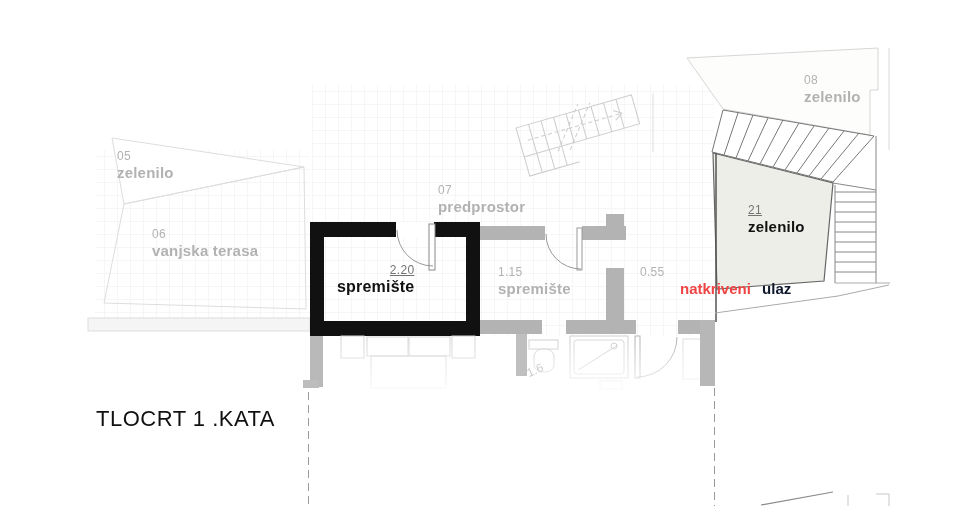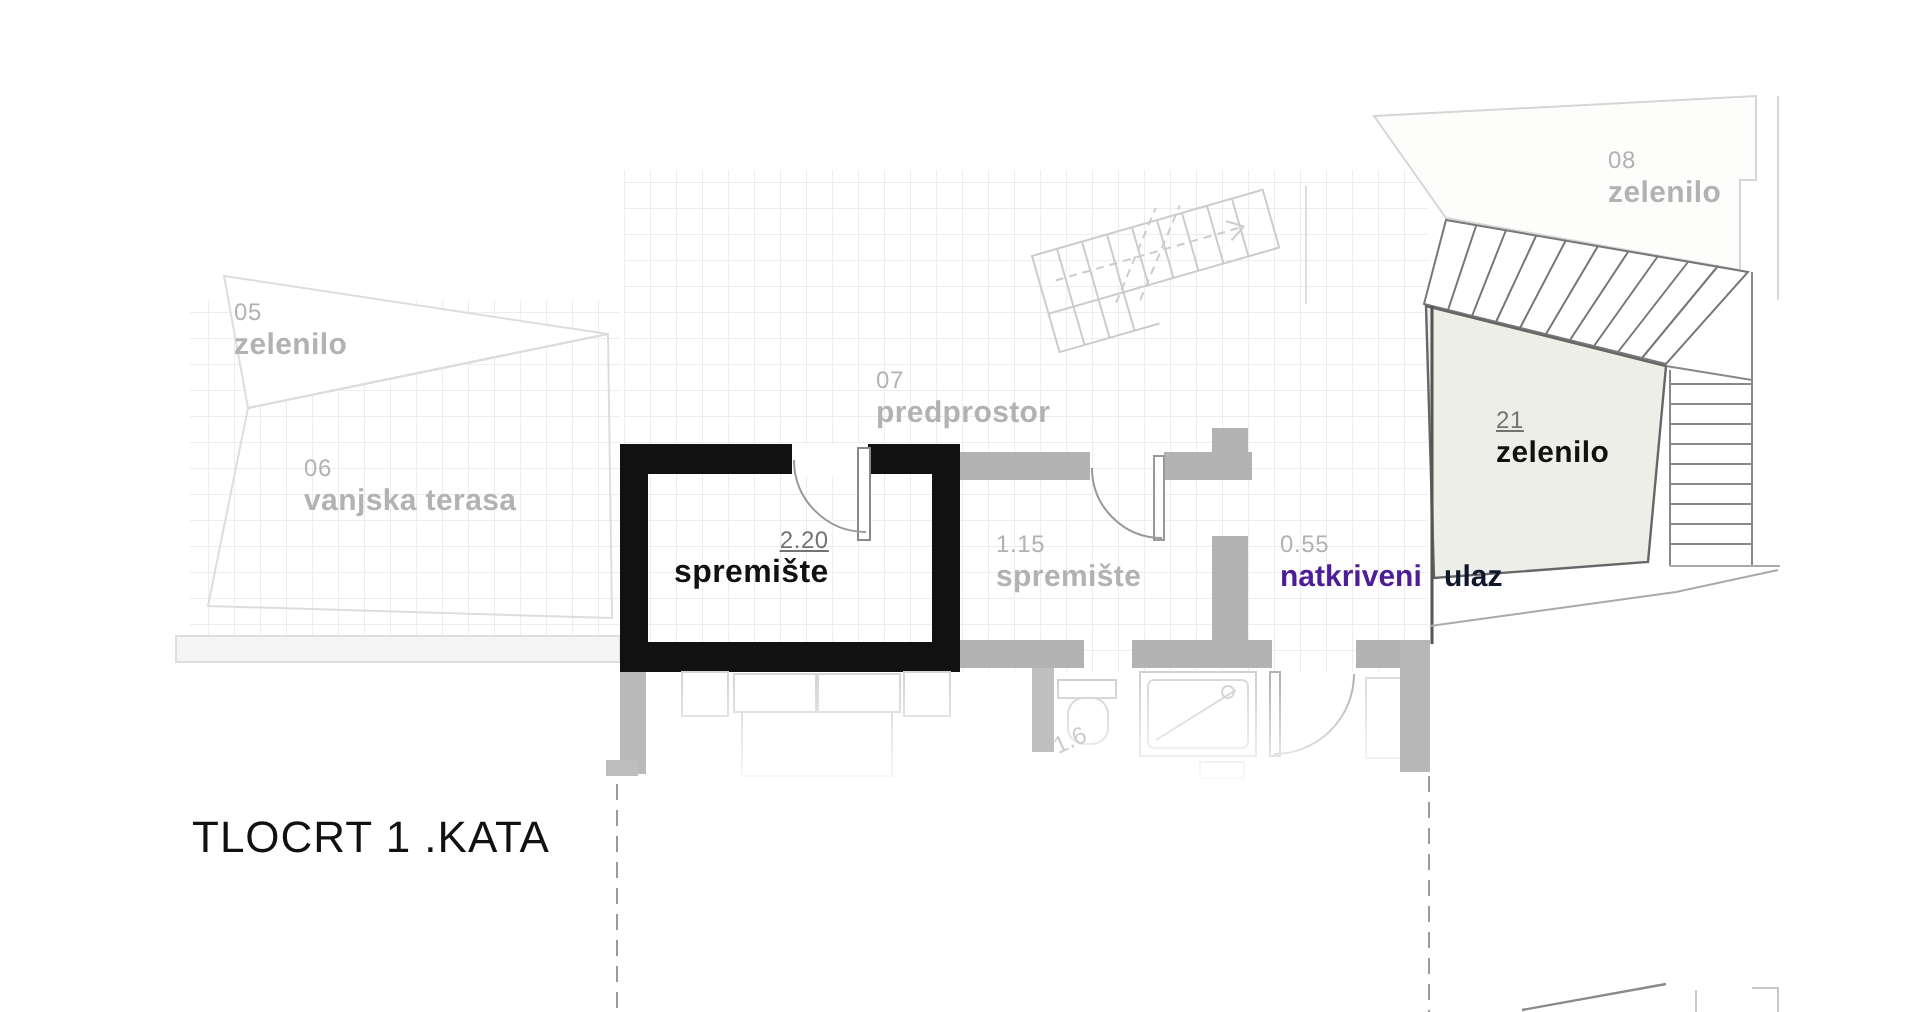--- a/index.html
+++ b/index.html
@@ -9,21 +9,21 @@
   }
   #plan-svg{position:absolute;left:0;top:0;}
   .lbl{position:absolute;line-height:1.15;white-space:nowrap;pointer-events:none;}
   .lbl .num{display:block;font-size:12px;font-weight:400;letter-spacing:.3px;}
   .lbl .nm{display:block;font-size:15px;font-weight:700;letter-spacing:.2px;}
   .gray .num,.gray .nm{color:#b2b2b2;}
   .dark .num{color:#737373;text-decoration:underline;}
   .dark .nm{color:#111111;}
   .lbl-220 .nm{font-size:16px;}
   .inlinewrap{display:block;font-size:15px;font-weight:700;}
-  .inlinewrap .part-gray{color:#4c1d95;}
+  .inlinewrap .part-gray{color:#ef4444;margin-left:40px;}
   .inlinewrap .part-black{color:#0f172a;margin-left:7px;}
   .lbl-16{color:#cccccc;font-size:12px;transform:rotate(-24deg);}
   .title{
     position:absolute;left:96px;top:406px;font-size:22px;color:#111111;
     letter-spacing:.5px;font-weight:400;
   }
 </style>
 </head>
 <body>
 

